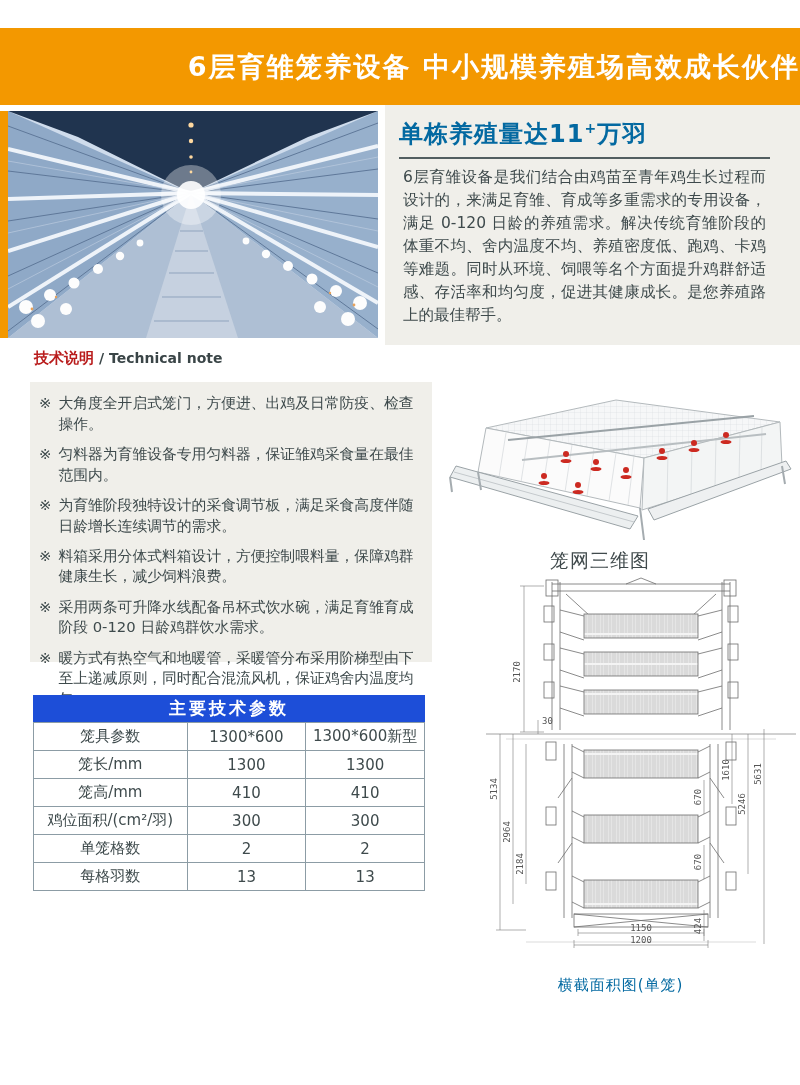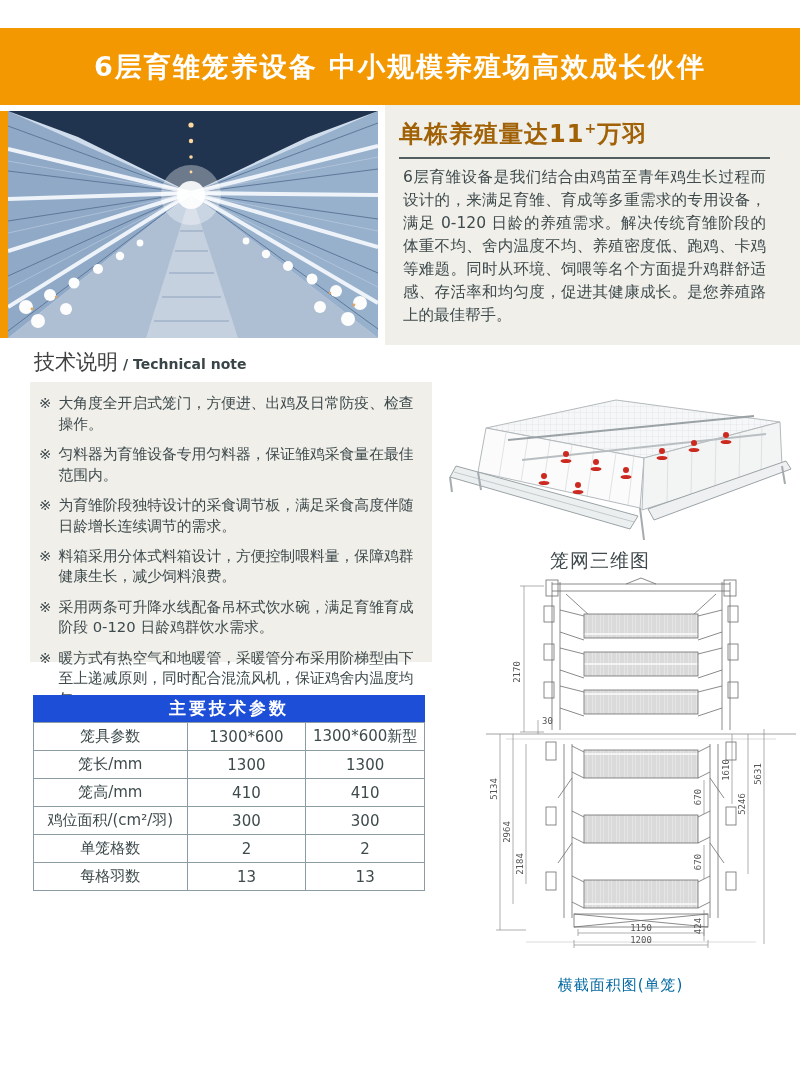--- a/index.html
+++ b/index.html
@@ -1,36 +1,36 @@
 <!DOCTYPE html>
 <html><head>
 <meta charset="utf-8">
 <style>
   html,body{margin:0;padding:0;background:#ffffff;}
   #page{position:relative;width:800px;height:1085px;background:#ffffff;overflow:hidden;
         font-family:"DejaVu Sans","Liberation Sans",sans-serif;color:#3E4A4C;}
 
   
   .banner{position:absolute;top:28px;left:0;width:800px;height:77px;background:#F39800;
-          color:#fff;font-size:27px;font-weight:bold;text-align:center;line-height:77px;
+          color:#fff;font-size:27px;font-weight:bold;text-align:right;line-height:77px;
           letter-spacing:2px;}
 
   
   .hero-strip{position:absolute;top:111px;left:0;width:8px;height:227px;background:#F39800;}
   .hero-photo{position:absolute;top:111px;left:8px;width:370px;height:227px;}
   .hero-panel{position:absolute;top:105px;left:385px;width:415px;height:240px;background:#F0EFEA;
               box-sizing:border-box;padding:13px 30px 0 14px;}
-  .hero-heading{font-size:24px;font-weight:bold;color:#a16207;letter-spacing:1px;}
+  .hero-heading{font-size:24px;font-weight:bold;color:#0369a1;letter-spacing:1px;}
   .hero-heading sup{font-size:14px;}
   .hero-rule{border:none;border-top:2px solid #525e60;margin:7px 0 7px 0;}
   .hero-para{font-size:15.5px;line-height:1.48;text-align:justify;color:#3E4A4C;margin:4px;}
 
   
   .technote-title{position:absolute;top:348px;left:34px;white-space:nowrap;}
-  .technote-title .zh{font-size:21px;font-weight:normal;color:#404040;}
+  .technote-title .zh{font-size:15px;font-weight:bold;color:#b91c1c;}
   .technote-title .en{font-size:14px;font-weight:bold;color:#3A4547;}
   .notes{position:absolute;top:382px;left:30px;width:402px;height:280px;background:#F0EFEA;
          box-sizing:border-box;padding:11px 9px 6px 9px;}
   .note{display:flex;gap:7px;font-size:14.8px;line-height:1.4;color:#3E4A4C;margin-bottom:9.5px;}
   .note .marker{flex:0 0 auto;}
 
   
   .table-title{position:absolute;top:695px;left:33px;width:392px;height:27px;background:#1d4ed8;
                color:#fff;font-weight:bold;font-size:17px;text-align:center;line-height:27px;
                letter-spacing:3px;box-sizing:border-box;}

